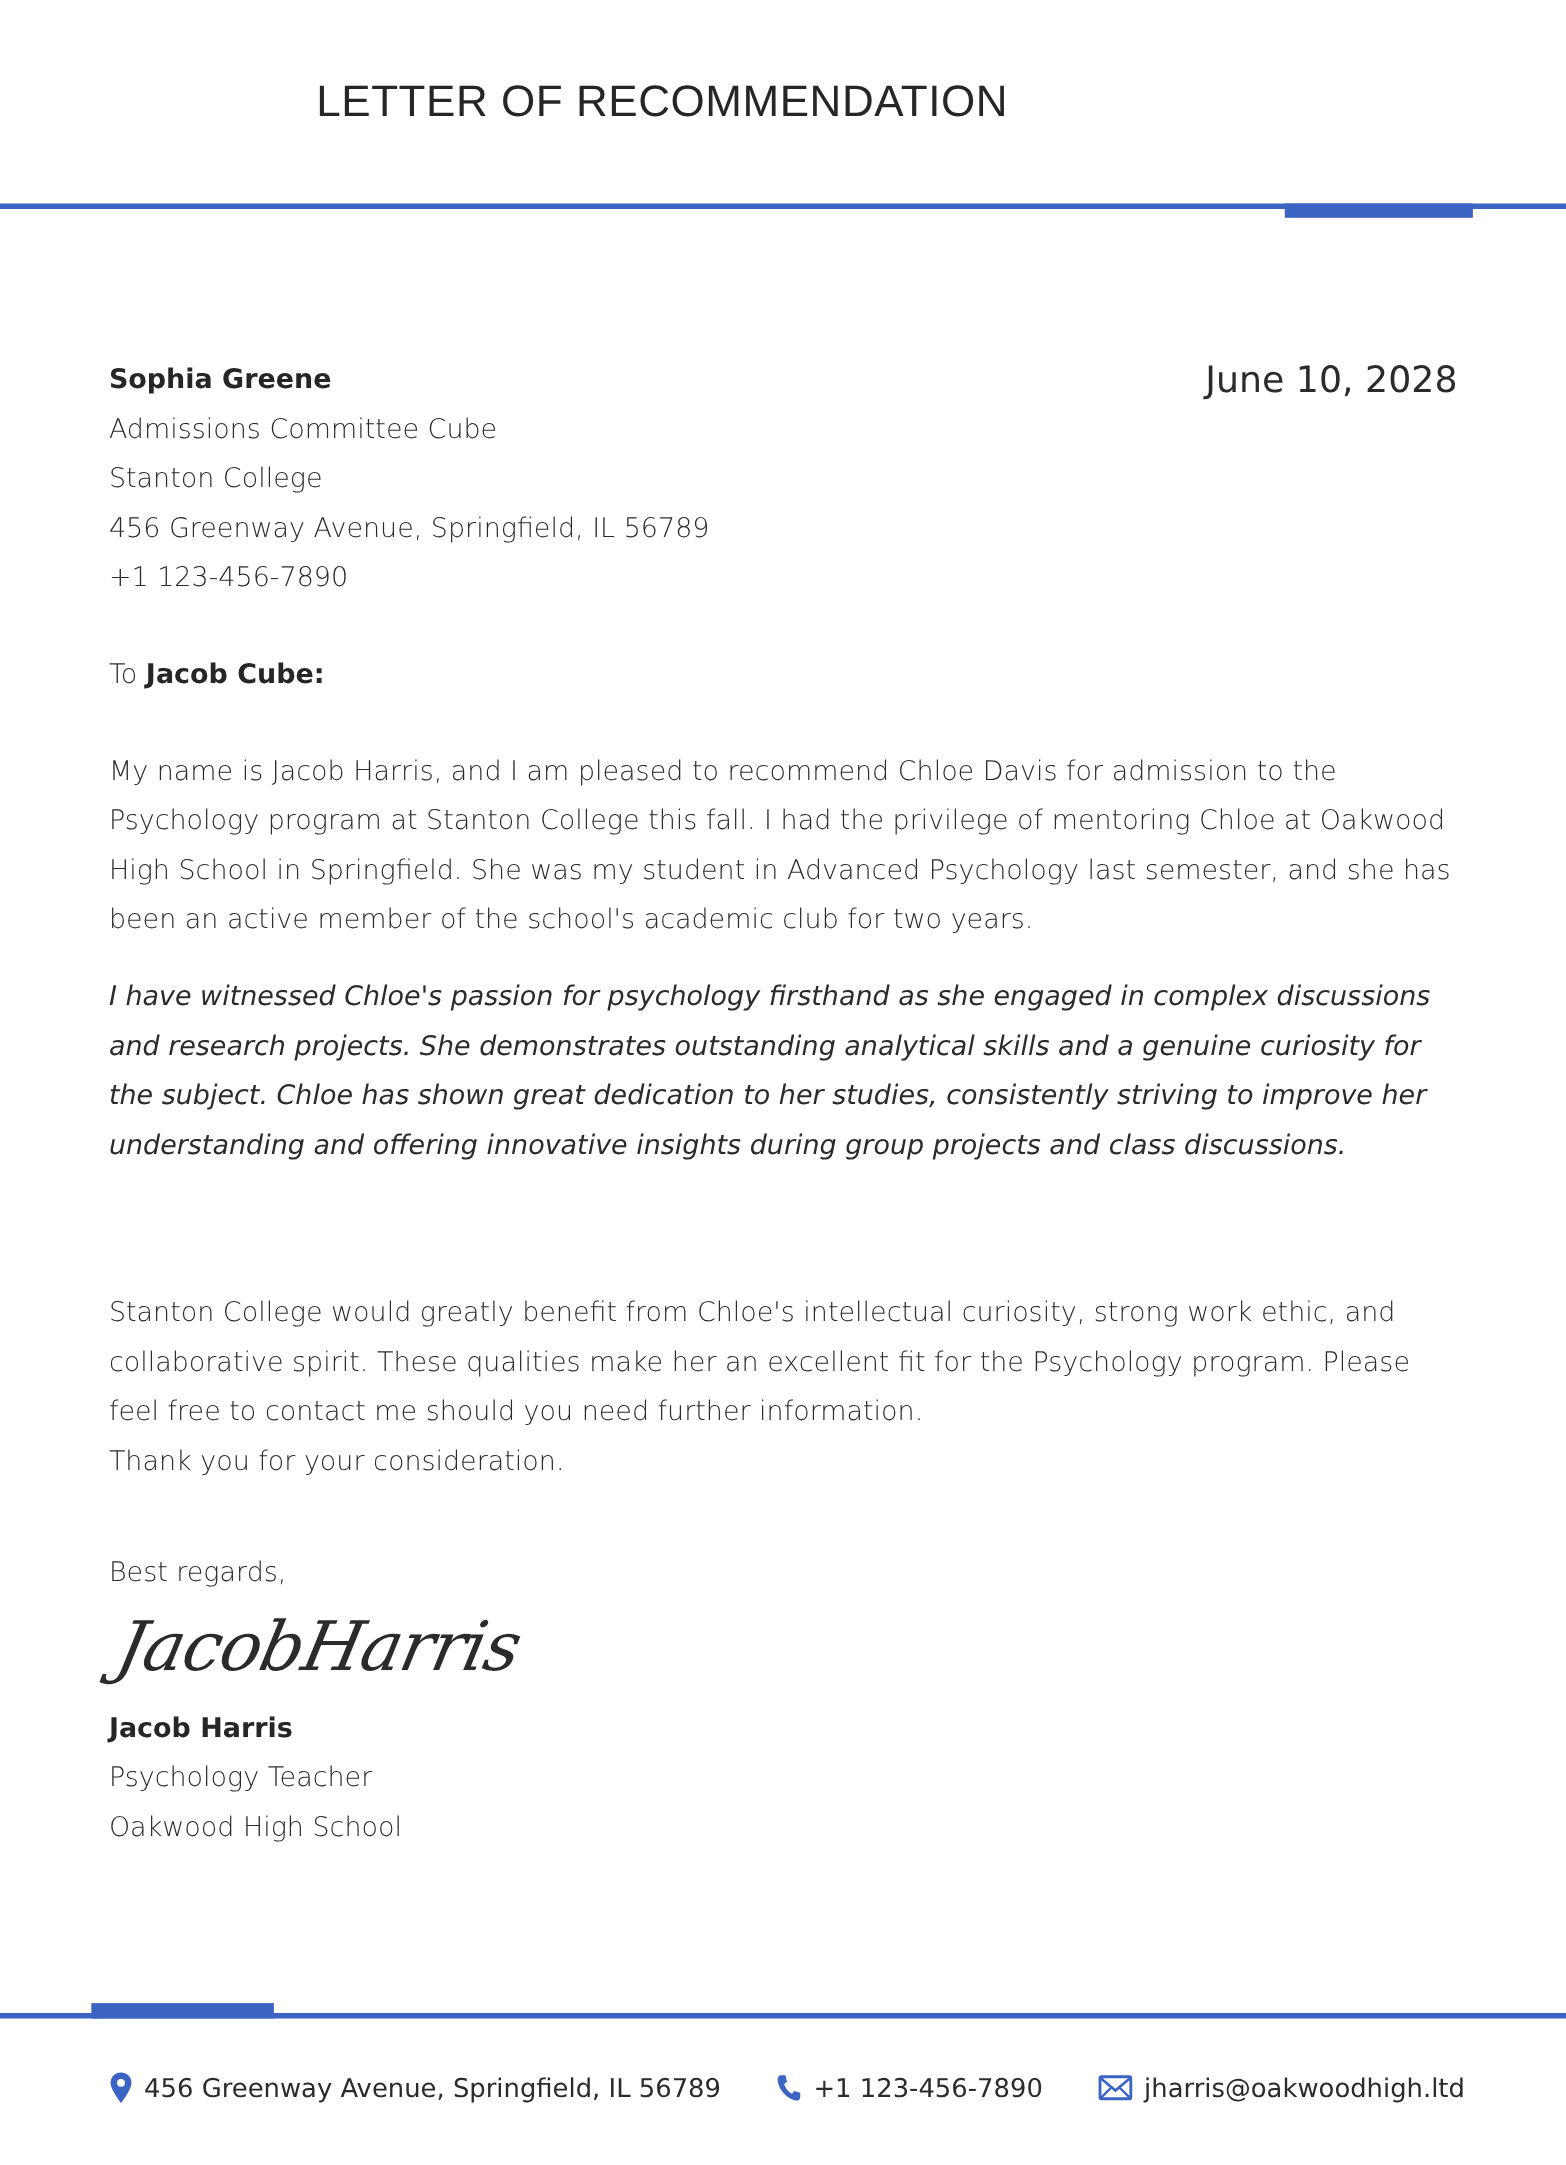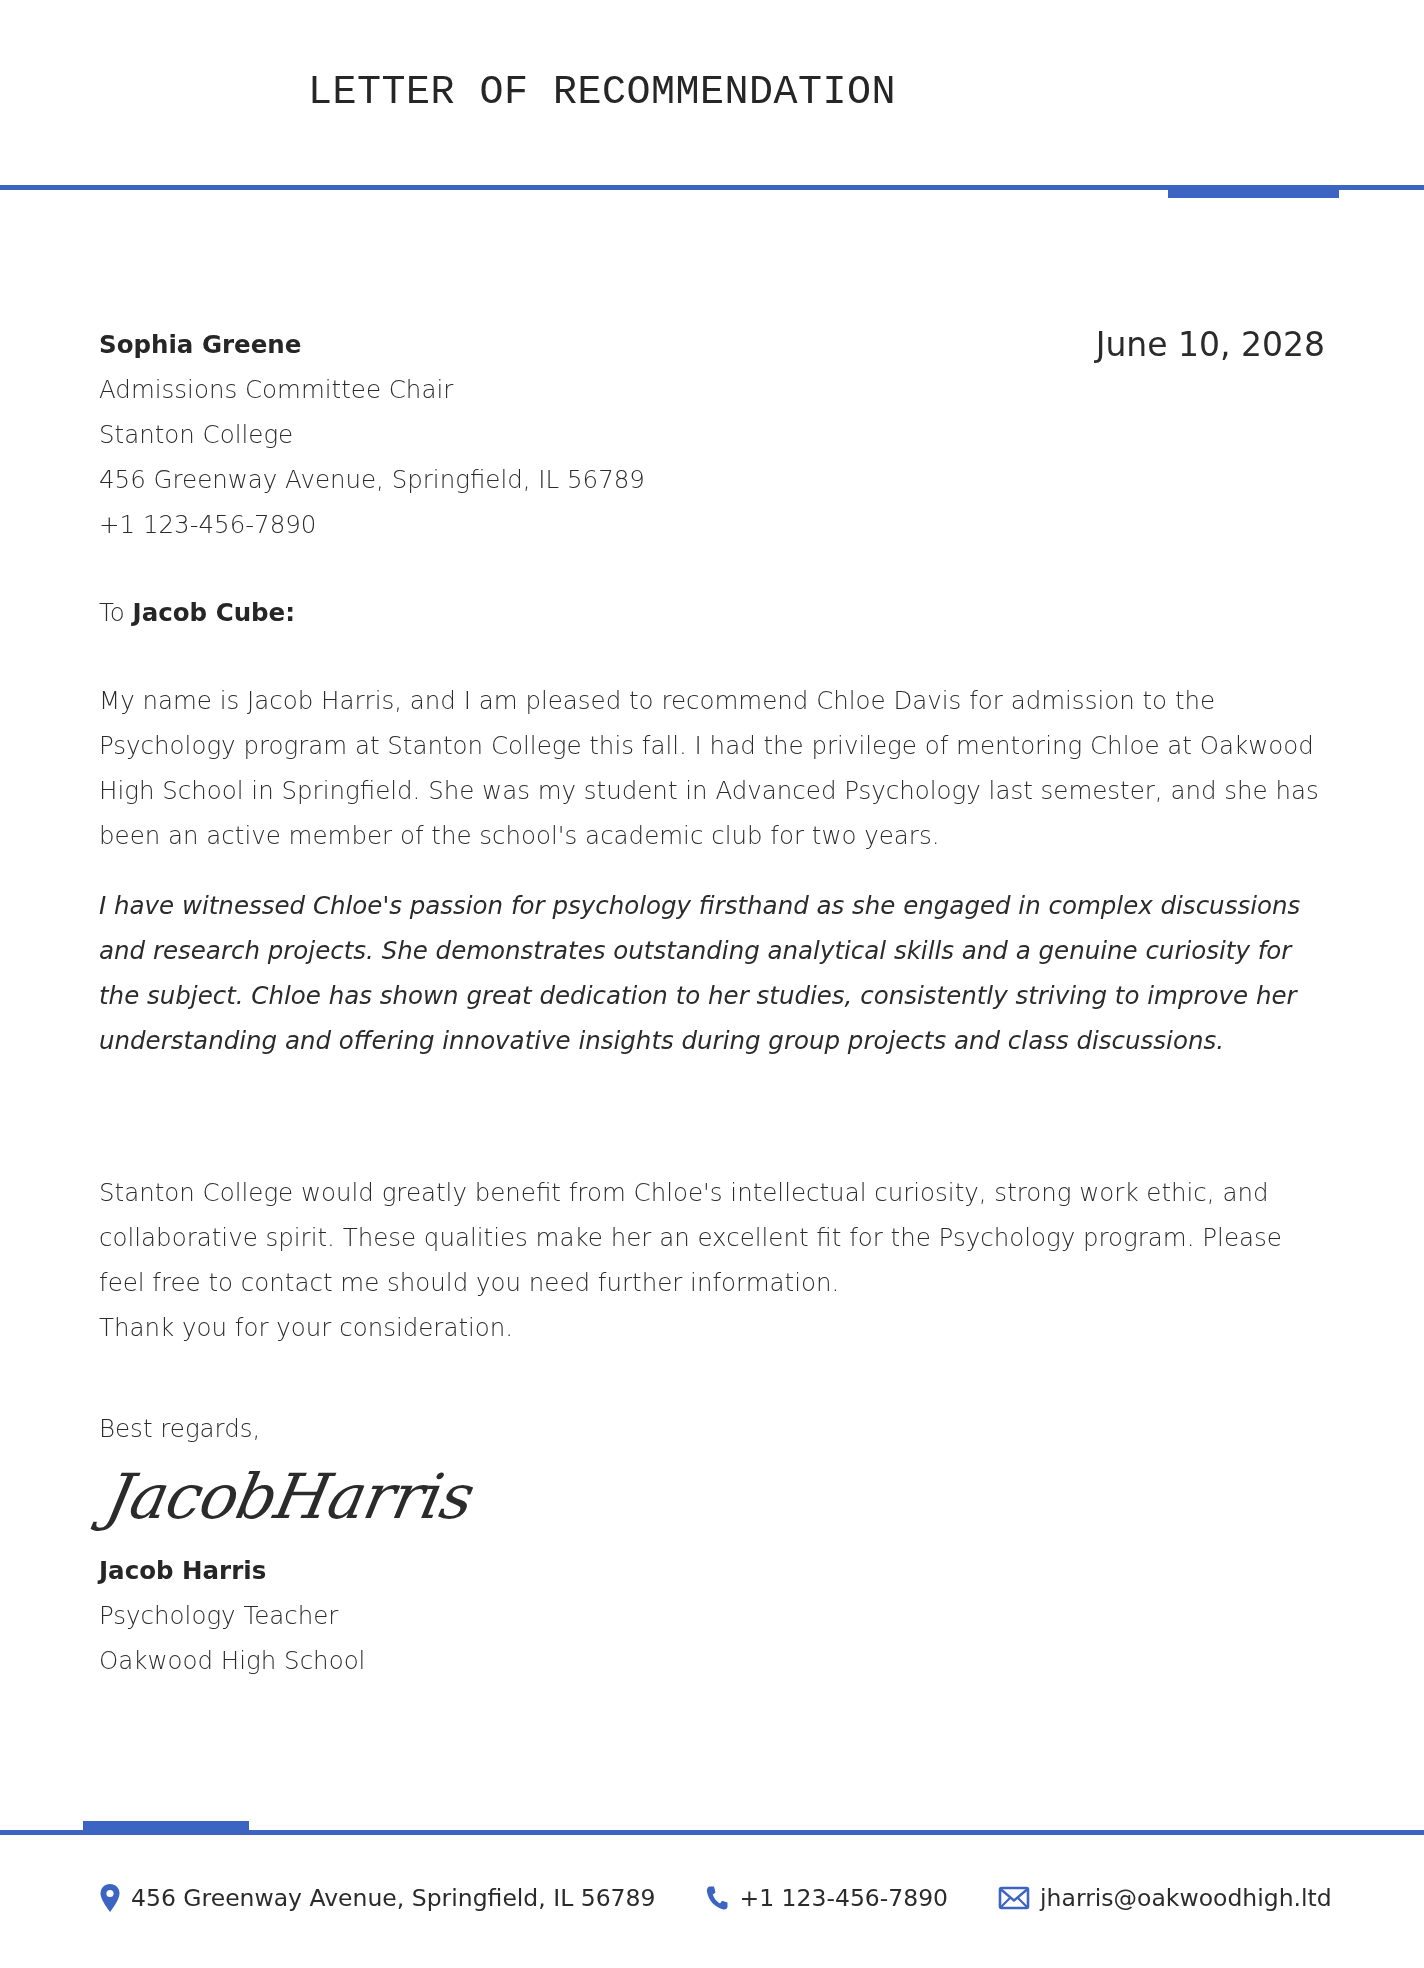--- a/index.html
+++ b/index.html
@@ -14,21 +14,21 @@
       overflow: hidden;
       font-family: "Liberation Sans", sans-serif;
       color: #2b2b2b;
     }
     .title {
       position: absolute;
       top: 70px;
       left: 0;
       width: 1204px;
       text-align: center;
-      font-family: Liberation Mono, monospace;
+      font-family: Liberation Sans, sans-serif;
       font-size: 40px;
       font-weight: 500;
       letter-spacing: 0.5px;
       color: #262626;
       margin: 0;
     }
     .rule-top {
       position: absolute;
       top: 185px;
       left: 0;
@@ -125,21 +125,21 @@
 </head>
 <body>
 
 <h1 class="title">LETTER OF RECOMMENDATION</h1>
 
 <div class="rule-top"></div>
 <div class="rule-top-accent"></div>
 
 <div class="content sender">
   <p class="bold">Sophia Greene</p>
-  <p>Admissions Committee Chair</p>
+  <p>Admissions Committee Cube</p>
   <p>Stanton College</p>
   <p>456 Greenway Avenue, Springfield, IL 56789</p>
   <p>+1 123-456-7890</p>
 </div>
 
 <div class="date">June 10, 2028</div>
 
 <div class="content salutation">
   <p>
     <span>To</span>

